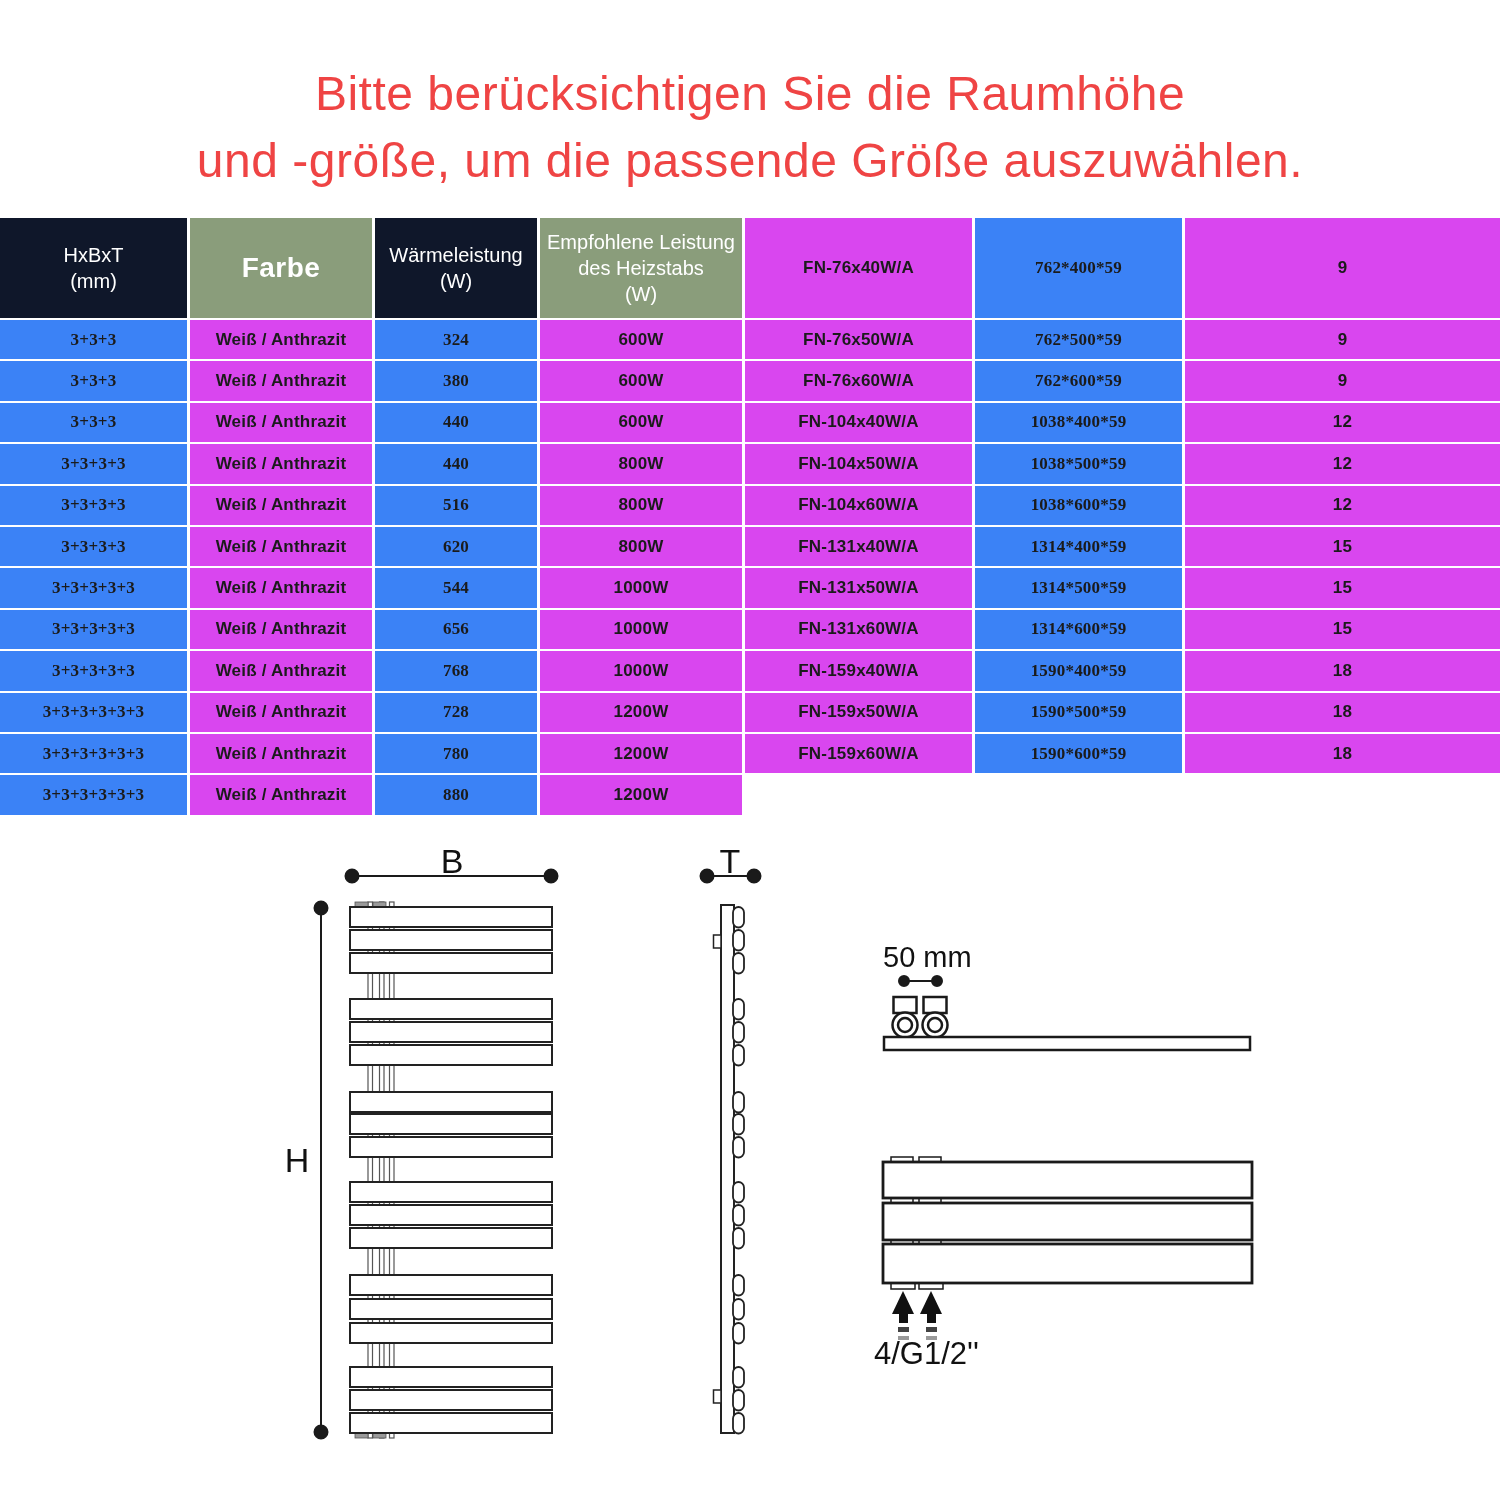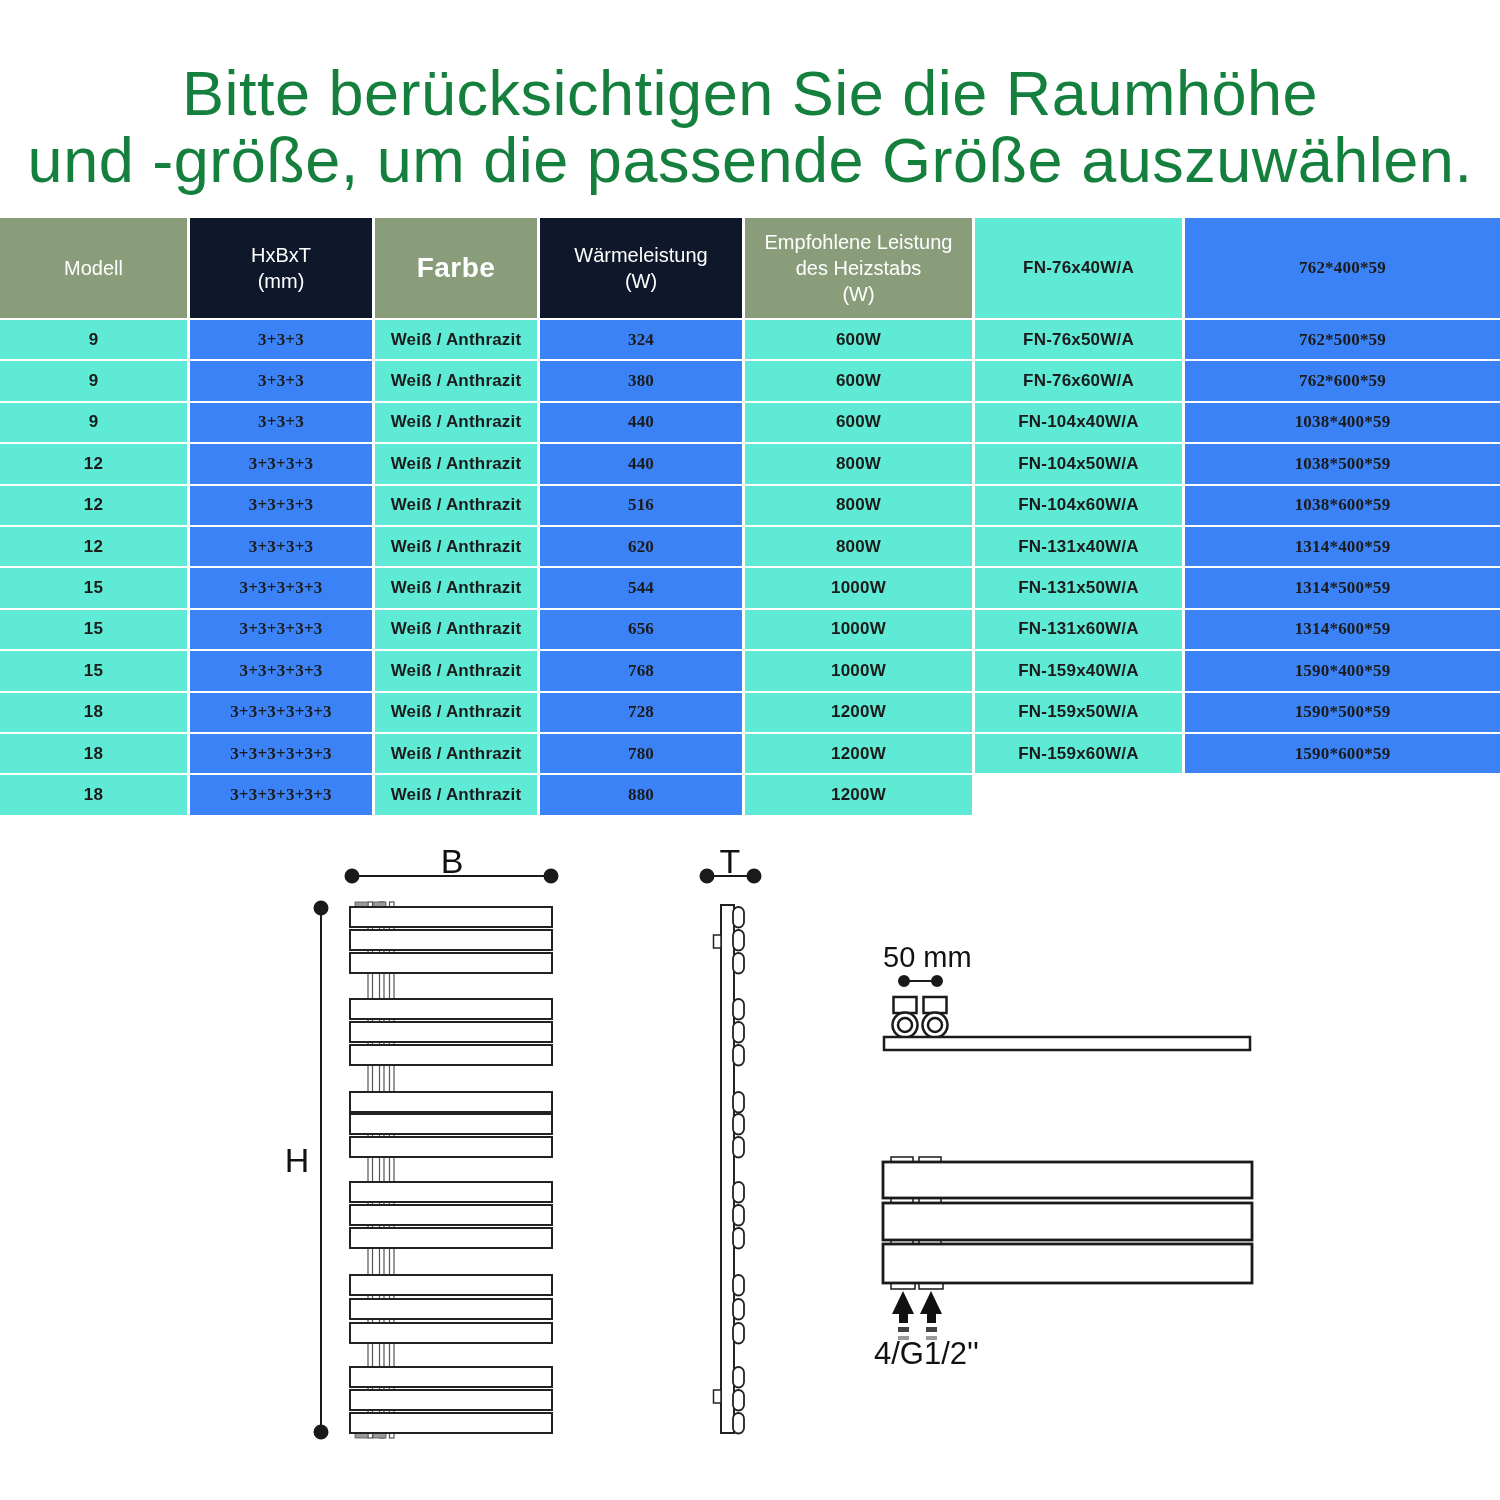--- a/index.html
+++ b/index.html
@@ -3,58 +3,57 @@
 <meta charset="utf-8">
 <style>
   html,body{margin:0;padding:0;}
   body{
     width:1500px;height:1500px;background:#ffffff;overflow:hidden;
     font-family:"Liberation Sans", sans-serif;position:relative;
   }
   .page{position:absolute;inset:0;}
   .title{
     position:absolute;top:60px;left:0;width:1500px;text-align:center;
-    font-size:63px;line-height:67px;color:#15803d;font-weight:400;letter-spacing:.5px;
+    font-size:48px;line-height:67px;color:#ef4444;font-weight:400;letter-spacing:.5px;
   }
   .spec-table{
     position:absolute;top:218px;left:0;width:1500px;
     display:grid;
     grid-template-columns:187px 182px 162px 202px 227px 207px 315px;
     grid-template-rows:100px;
     grid-auto-rows:39.4px;
     column-gap:3px;row-gap:2px;background:#ffffff;
   }
   .hcell{
     display:flex;align-items:center;justify-content:center;text-align:center;
     color:#ffffff;font-size:20px;line-height:26px;white-space:pre-line;font-weight:400;
   }
   .h-odd{background:#8a9d7b;}
   .h-even{background:#0f172a;}
   .hcell.bold{font-weight:700;font-size:28px;letter-spacing:.5px;}
   .cell{
     display:flex;align-items:center;justify-content:center;text-align:center;
     font-size:17px;font-weight:700;color:#1b1b1b;letter-spacing:.2px;
   }
-  .c-odd{background:#5eead4;}
+  .c-odd{background:#d946ef;}
   .c-even{background:#3b82f6;font-family:Liberation Serif, serif;}
   .diagram{position:absolute;top:840px;left:0;}
   .diagram text{font-family:"Liberation Sans", sans-serif;fill:#111;}
 </style>
 </head>
 <body>
 
 <div class="page">
 
   <div class="title">
     <div>Bitte berücksichtigen Sie die Raumhöhe</div>
     <div>und -größe, um die passende Größe auszuwählen.</div>
   </div>
 
   <div class="spec-table">
-    <div class="hcell h-odd">Modell</div>
     <div class="hcell h-even">HxBxT
 (mm)</div>
     <div class="hcell h-odd bold">Farbe</div>
     <div class="hcell h-even">Wärmeleistung
 (W)</div>
     <div class="hcell h-odd">Empfohlene Leistung
 des Heizstabs
 (W)</div>
 
   <div class="cell c-odd">FN-76x40W/A</div>

